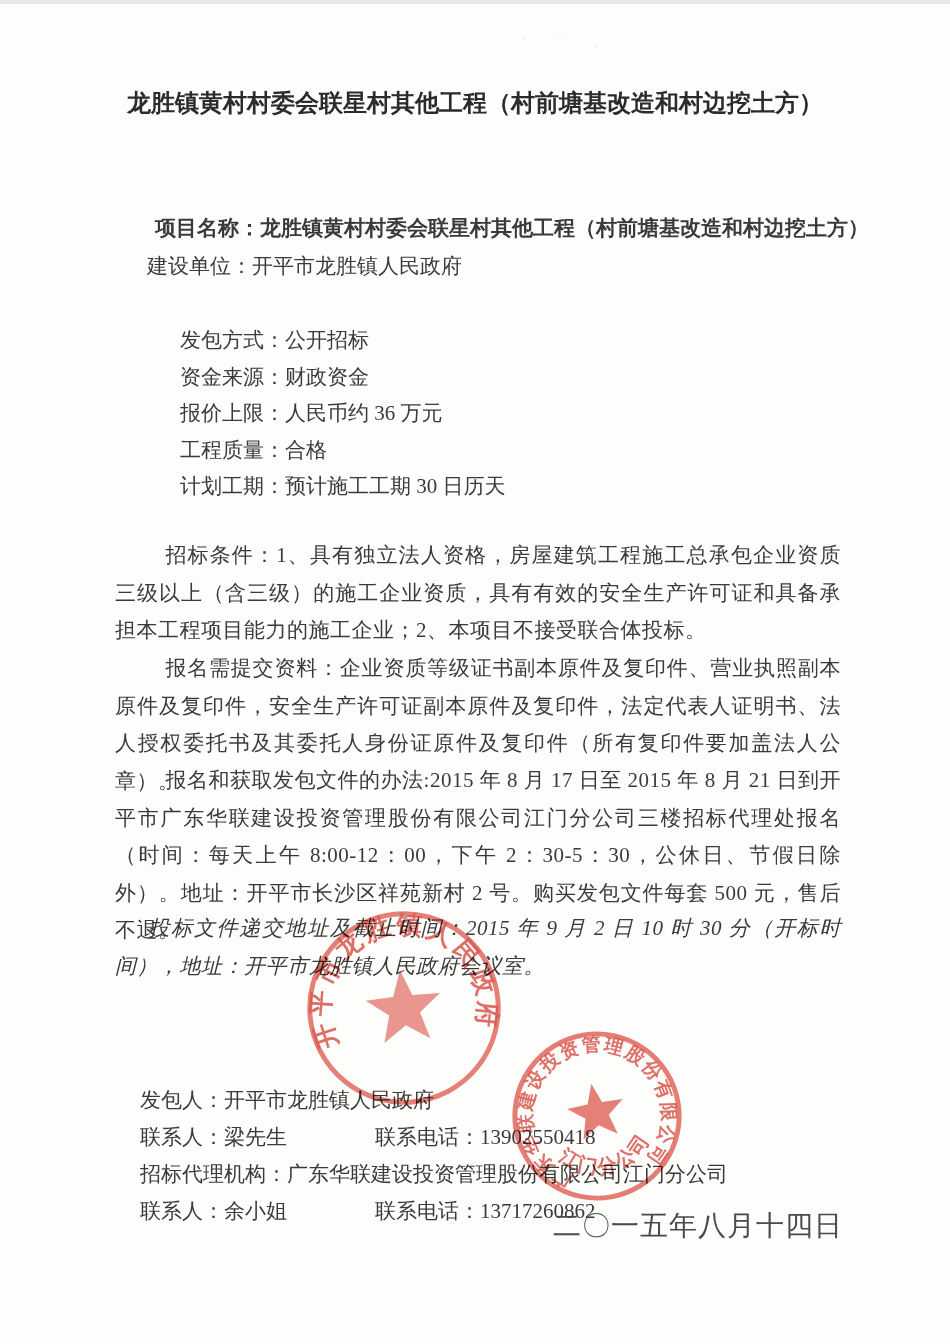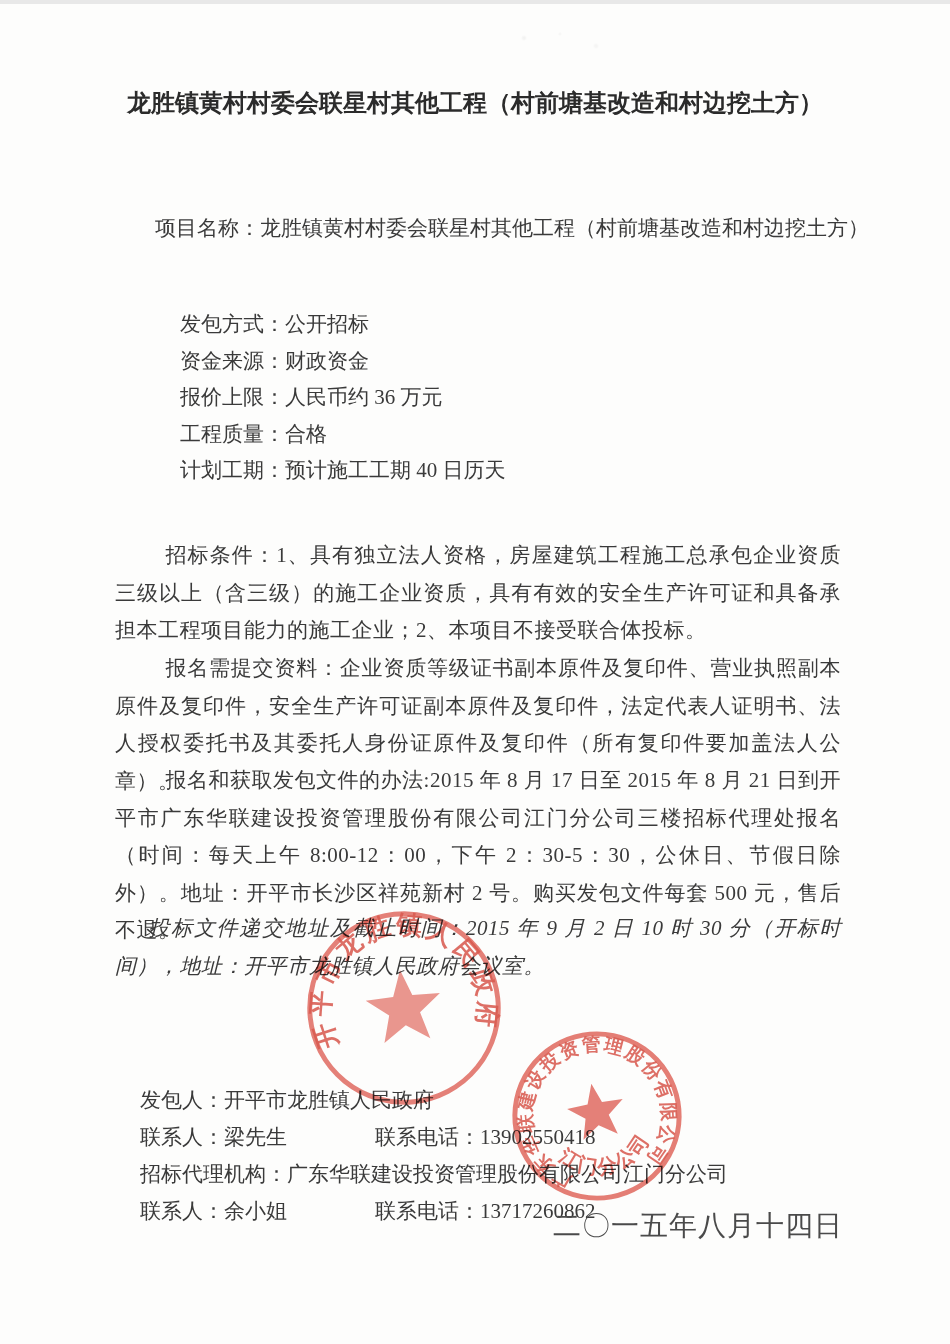--- a/index.html
+++ b/index.html
@@ -11,21 +11,21 @@
   }
   .noise{position:absolute;pointer-events:none;opacity:.5;}
   .title{
     position:absolute;left:0;right:0;top:80px;text-align:center;
     font-family:"Liberation Sans","DejaVu Sans",sans-serif;
     font-weight:bold;color:#2b2b2b;font-size:24px;line-height:37px;
   }
   .body-block{position:absolute;left:115px;width:726px;font-size:21px;}
   .frow{white-space:nowrap;}
   .g1 .frow{height:38px;line-height:38px;padding-left:32px;}
-  .g1 .frow.r0{padding-left:40px;}
+  .g1 .frow.r0{padding-left:40px;font-weight:bold;}
   .g2 .frow{height:36.6px;line-height:36.6px;padding-left:65px;}
   .para{
     text-align:justify;text-indent:2.4em;line-height:37.6px;
     letter-spacing:0.5px;
   }
   .foot{font-size:21px;}
   .foot .frow{height:37px;line-height:37px;padding-left:25px;}
   .foot .pair1{display:inline-block;width:235px;}
   .date{
     position:absolute;left:553px;top:1203px;font-size:28px;
@@ -51,37 +51,40 @@
                          radial-gradient(circle at 50% 30%, rgba(150,150,150,.12) 1px, transparent 2px);"></div>
 
   <div class="title">
     <div>龙胜镇黄村村委会联星村其他工程（村前塘基改造和村边挖土方）</div>
   </div>
 
   <div class="body-block g1" style="top:205px;">
     <div class="frow r0">
       <span>项目名称：</span><span>龙胜镇黄村村委会联星村其他工程（村前塘基改造和村边挖土方）</span>
     </div>
+    <div class="frow">
+      <span>建设单位：</span><span>开平市龙胜镇人民政府</span>
+    </div>
   </div>
 
-  <div class="body-block g2" style="top:302px;">
+  <div class="body-block g2" style="top:318px;">
     <div class="frow">
       <span>发包方式：</span><span>公开招标</span>
     </div>
     <div class="frow">
       <span>资金来源：</span><span>财政资金</span>
     </div>
     <div class="frow">
       <span>报价上限：</span><span>人民币约 36 万元</span>
     </div>
     <div class="frow">
       <span>工程质量：</span><span>合格</span>
     </div>
     <div class="frow">
-      <span>计划工期：</span><span>预计施工工期 40 日历天</span>
+      <span>计划工期：</span><span>预计施工工期 30 日历天</span>
     </div>
   </div>
 
   <div class="body-block para" style="top:533px;">招标条件：1、具有独立法人资格，房屋建筑工程施工总承包企业资质三级以上（含三级）的施工企业资质，具有有效的安全生产许可证和具备承担本工程项目能力的施工企业；2、本项目不接受联合体投标。</div>
 
   <div class="body-block para" style="top:646px;">报名需提交资料：企业资质等级证书副本原件及复印件、营业执照副本原件及复印件，安全生产许可证副本原件及复印件，法定代表人证明书、法人授权委托书及其委托人身份证原件及复印件（所有复印件要加盖法人公章）。</div>
 
   <div class="body-block para" style="top:758px;">报名和获取发包文件的办法:2015 年 8 月 17 日至 2015 年 8 月 21 日到开平市广东华联建设投资管理股份有限公司江门分公司三楼招标代理处报名（时间：每天上午 8:00-12：00，下午 2：30-5：30，公休日、节假日除外）。地址：开平市长沙区祥苑新村 2 号。购买发包文件每套 500 元，售后不退。</div>
 
   <div class="body-block para" style="top:906px;text-indent:1.6em;font-style:italic;">投标文件递交地址及截止时间：2015 年 9 月 2 日 10 时 30 分（开标时间），地址：开平市龙胜镇人民政府会议室。</div>

